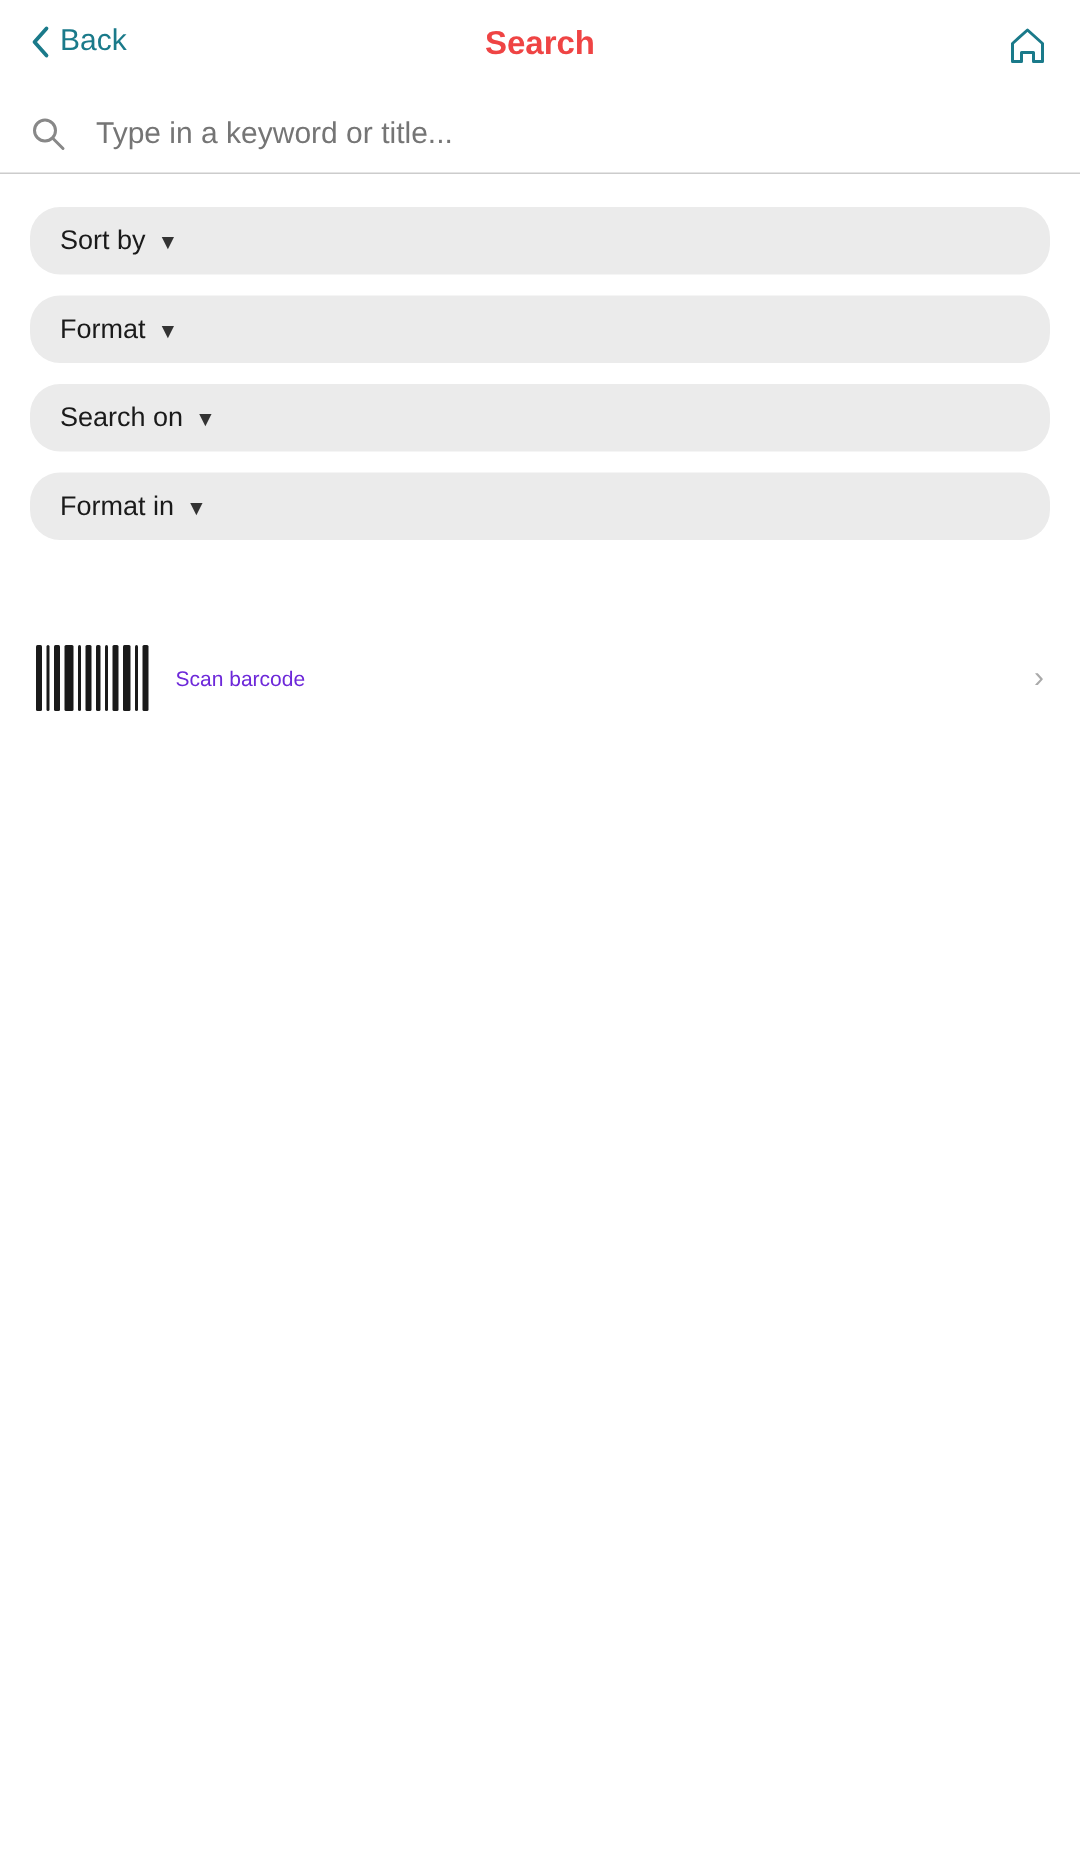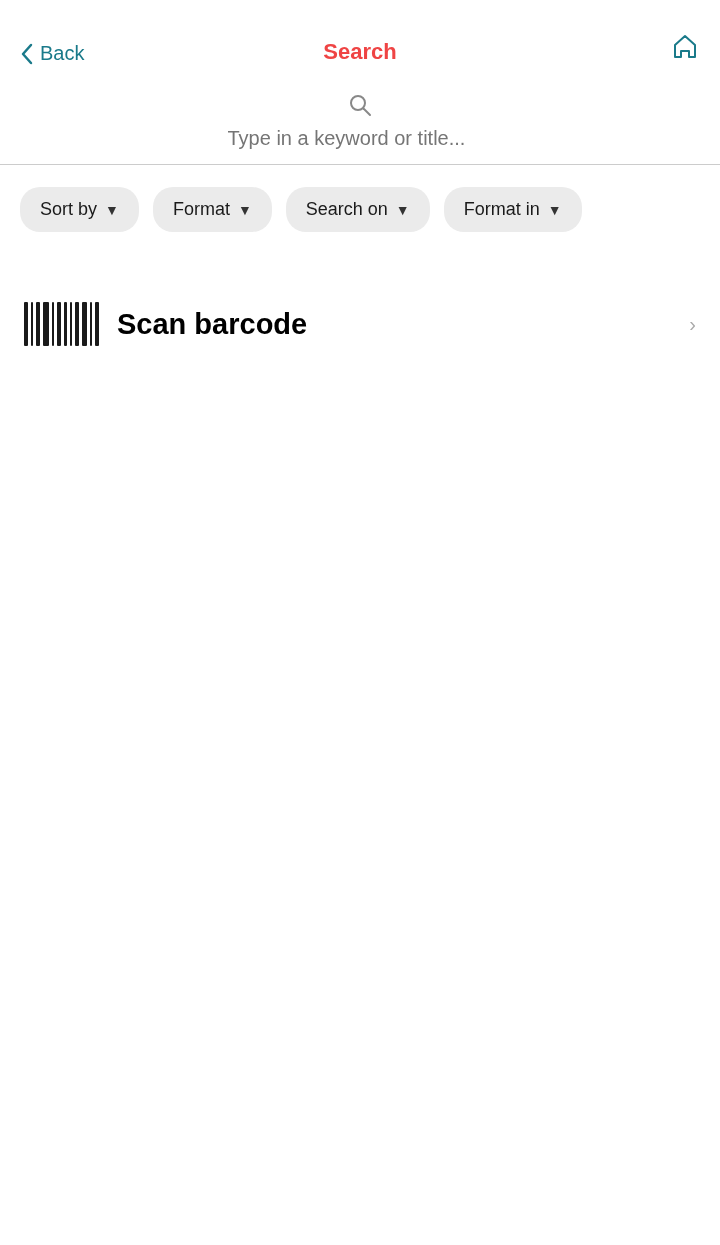--- a/index.html
+++ b/index.html
@@ -9,23 +9,23 @@
       width: 720px;
       min-height: 1245px;
       background: #ffffff;
       font-family: -apple-system, BlinkMacSystemFont, "Helvetica Neue", Arial, sans-serif;
       color: #1a1a1a;
     }
 
     
     .header {
       display: flex;
-      align-items: flex-end;
+      align-items: flex-start;
       justify-content: space-between;
-      padding: 32px 20px 14px 20px;
+      padding: 16px 20px 14px 20px;
       background: #ffffff;
     }
 
     .back-btn {
       display: flex;
       align-items: center;
       gap: 6px;
       background: none;
       border: none;
       cursor: pointer;
@@ -57,22 +57,21 @@
       cursor: pointer;
       color: #1a7a8a;
     }
 
     
     .search-bar {
       display: flex;
       align-items: center;
       padding: 14px 20px;
       border-bottom: 1.5px solid #cccccc;
-      gap: 10px;
-      flex-direction: column;
+      gap: 20px;
     }
 
     .search-input {
       flex: 1;
       border: none;
       outline: none;
       font-size: 20px;
       color: #888888;
       background: transparent;
     }
@@ -82,20 +81,21 @@
       align-items: center;
       color: #888888;
     }
 
     
     .filters {
       display: flex;
       flex-wrap: wrap;
       gap: 14px;
       padding: 22px 20px 10px 20px;
+      flex-direction: column;
     }
 
     .filter-btn {
       display: flex;
       align-items: center;
       gap: 8px;
       background: #ebebeb;
       border: none;
       border-radius: 20px;
       padding: 12px 20px;
@@ -127,24 +127,23 @@
       height: 48px;
     }
 
     .barcode-icon .bar {
       width: 4px;
       background: #1a1a1a;
       border-radius: 1px;
     }
 
     .scan-label {
-      font-size: 29px;
-      color: #000000;
+      font-size: 14px;
+      color: #6d28d9;
       flex: 1;
-      font-weight: bold;
     }
 
     .chevron-right {
       color: #aaaaaa;
       font-size: 20px;
       font-weight: 300;
     }
   </style>
 </head>
 <body>

